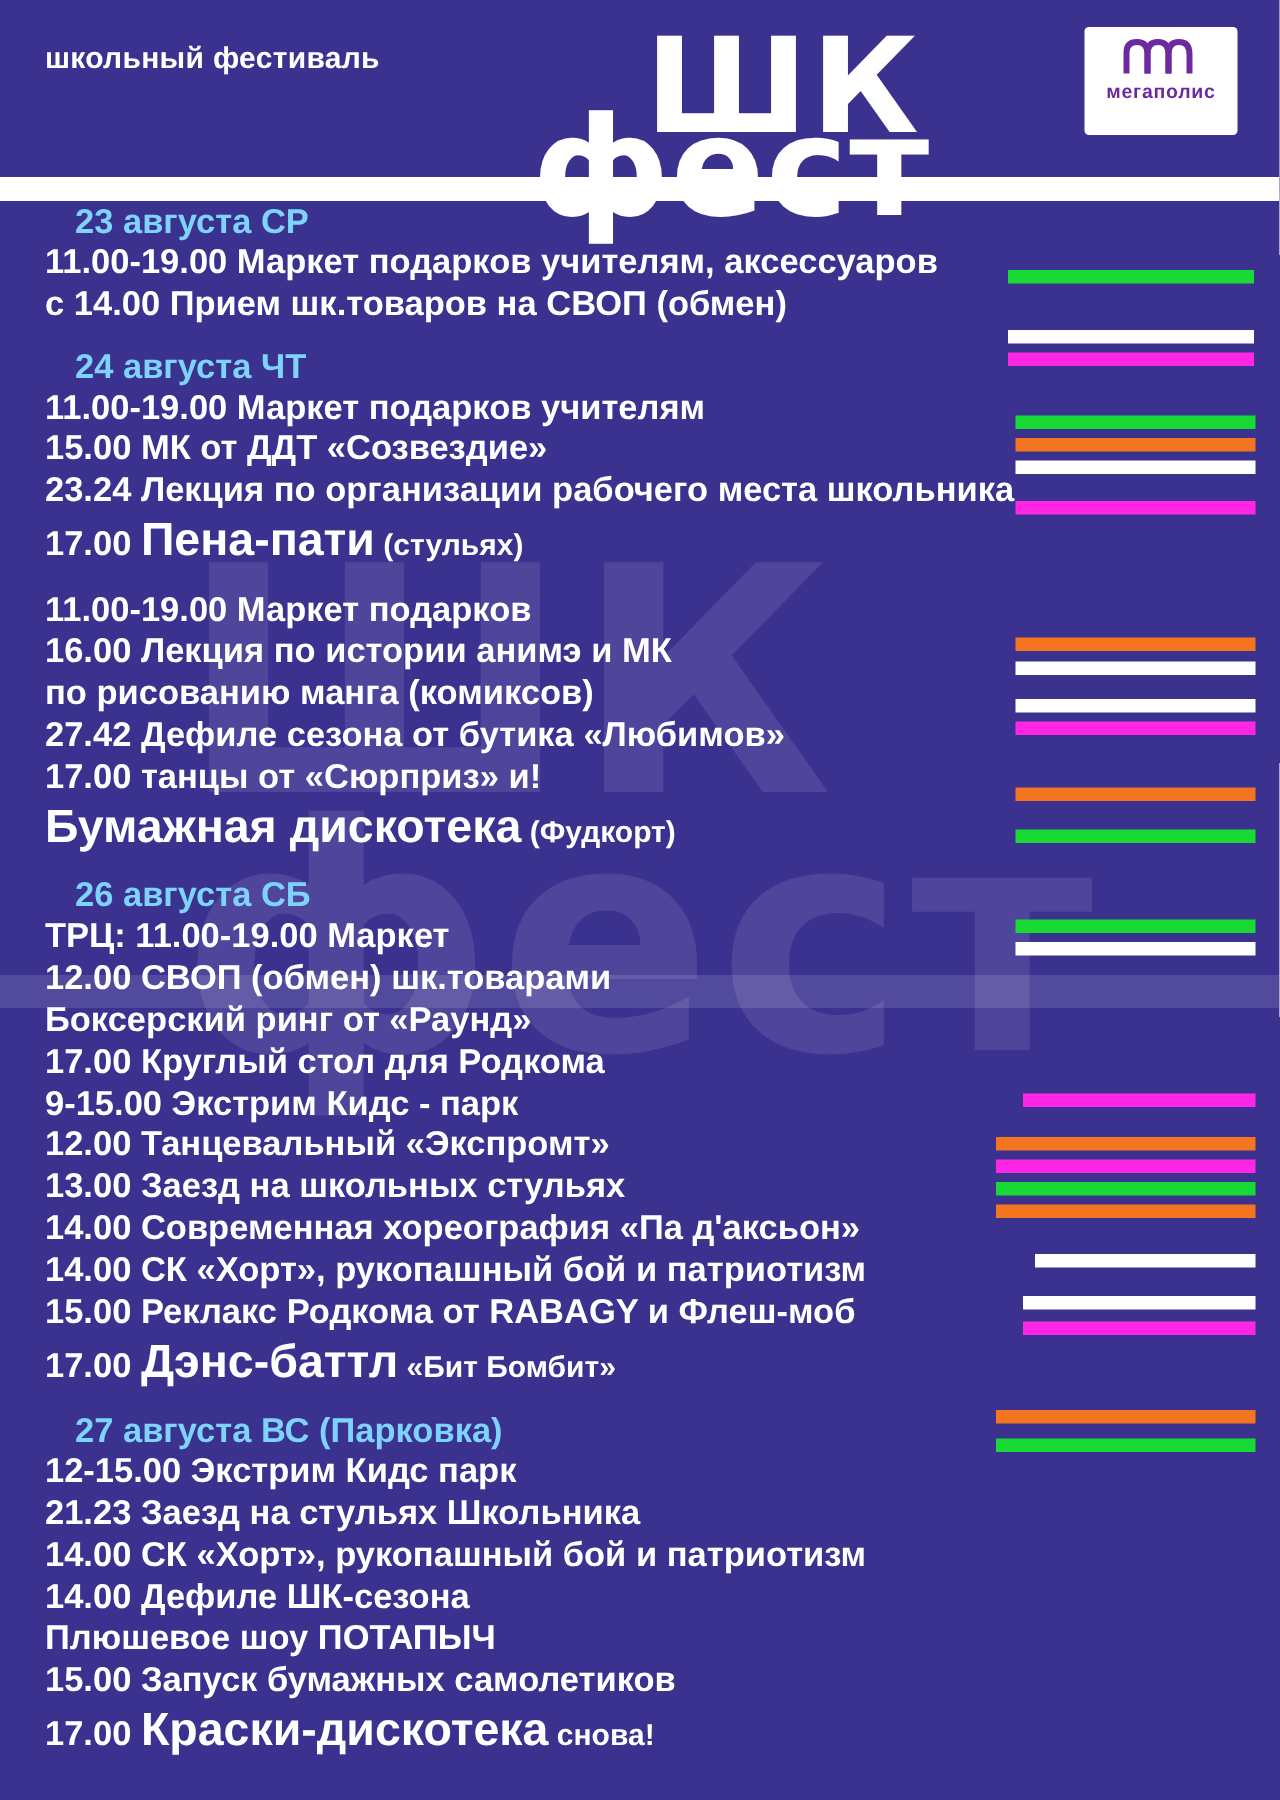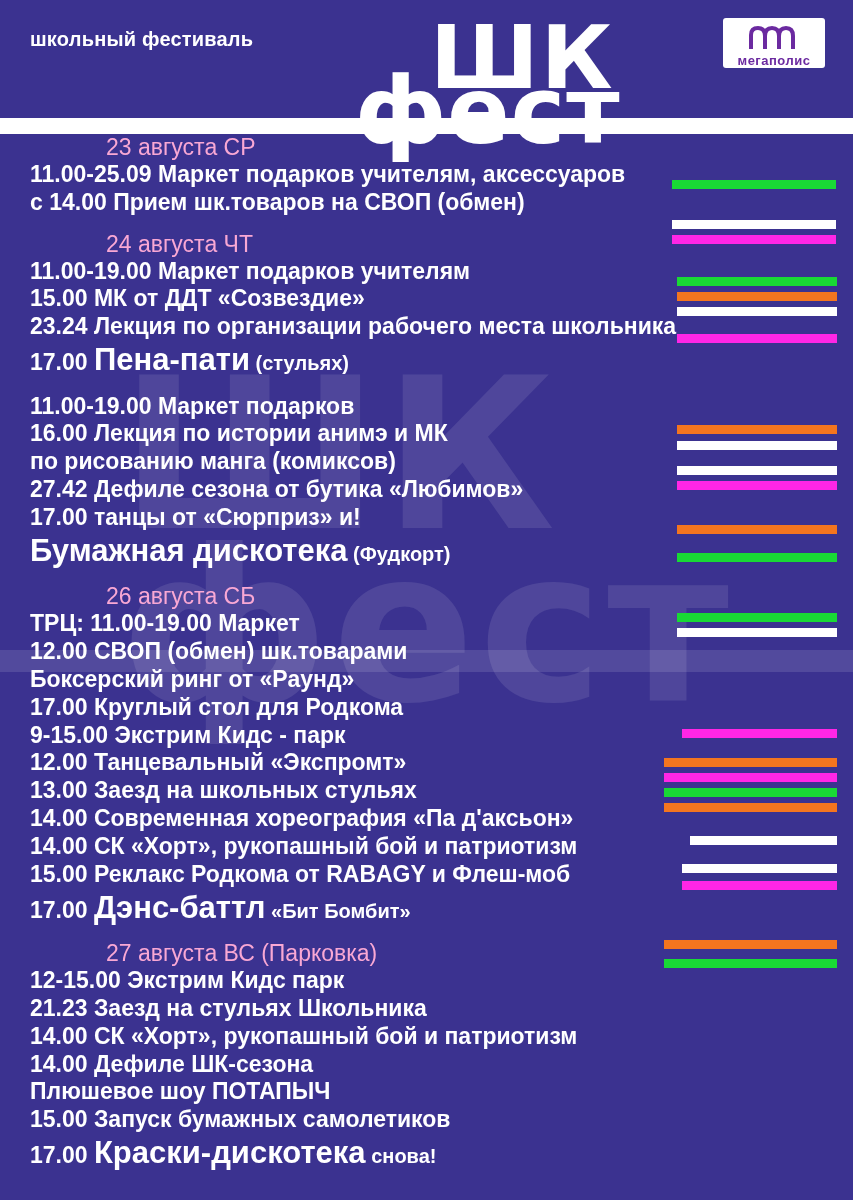--- a/index.html
+++ b/index.html
@@ -38,21 +38,21 @@
     font-size: 20px;
     font-weight: bold;
     color: #ffffff;
     letter-spacing: 0.2px;
   }
   .logo-box {
     position: absolute;
     right: 28px;
     top: 18px;
     width: 102px;
-    height: 50px;
+    height: 72px;
     background: #ffffff;
     border-radius: 3px;
     text-align: center;
   }
   .logo-mark {
     margin-top: 7px;
     line-height: 0;
   }
   .logo-text {
     font-size: 13px;
@@ -119,23 +119,23 @@
     left: 0;
     top: 134px;
     width: 853px;
   }
   .day-block {
     position: relative;
     margin-bottom: 14px;
   }
   .day-head {
     font-size: 23px;
-    font-weight: normal;
-    color: #f9a8d4;
-    padding-left: 106px;
+    font-weight: bold;
+    color: #7dd3fc;
+    padding-left: 50px;
   }
   .line {
     font-size: 23px;
     font-weight: bold;
     color: #ffffff;
     padding-left: 30px;
     white-space: nowrap;
     line-height: 1.21;
   }
   .big {
@@ -180,21 +180,21 @@
   </div>
 
   <div class="bigtitle">
     <div class="shk">ШК</div>
     <div class="fest">фест</div>
   </div>
 
   <div class="content" id="content">
       <div class="day-block">
         <div class="day-head">23 августа СР</div>
-        <div class="line"><span>11.00-25.09 Маркет подарков учителям, аксессуаров</span></div>
+        <div class="line"><span>11.00-19.00 Маркет подарков учителям, аксессуаров</span></div>
         <div class="line"><span>с 14.00 Прием шк.товаров на СВОП (обмен)</span></div>
         <div class="bar green" style="position: absolute; top: 46px; left: 672px; width: 164px;"></div>
         <div class="bar white" style="position: absolute; top: 86px; left: 672px; width: 164px;"></div>
         <div class="bar magenta" style="position: absolute; top: 101px; left: 672px; width: 164px;"></div>
       </div>
       <div class="day-block">
         <div class="day-head">24 августа ЧТ</div>
         <div class="line"><span>11.00-19.00 Маркет подарков учителям</span></div>
         <div class="line"><span>15.00 МК от ДДТ «Созвездие»</span></div>
         <div class="line"><span>23.24 Лекция по организации рабочего места школьника</span></div>

